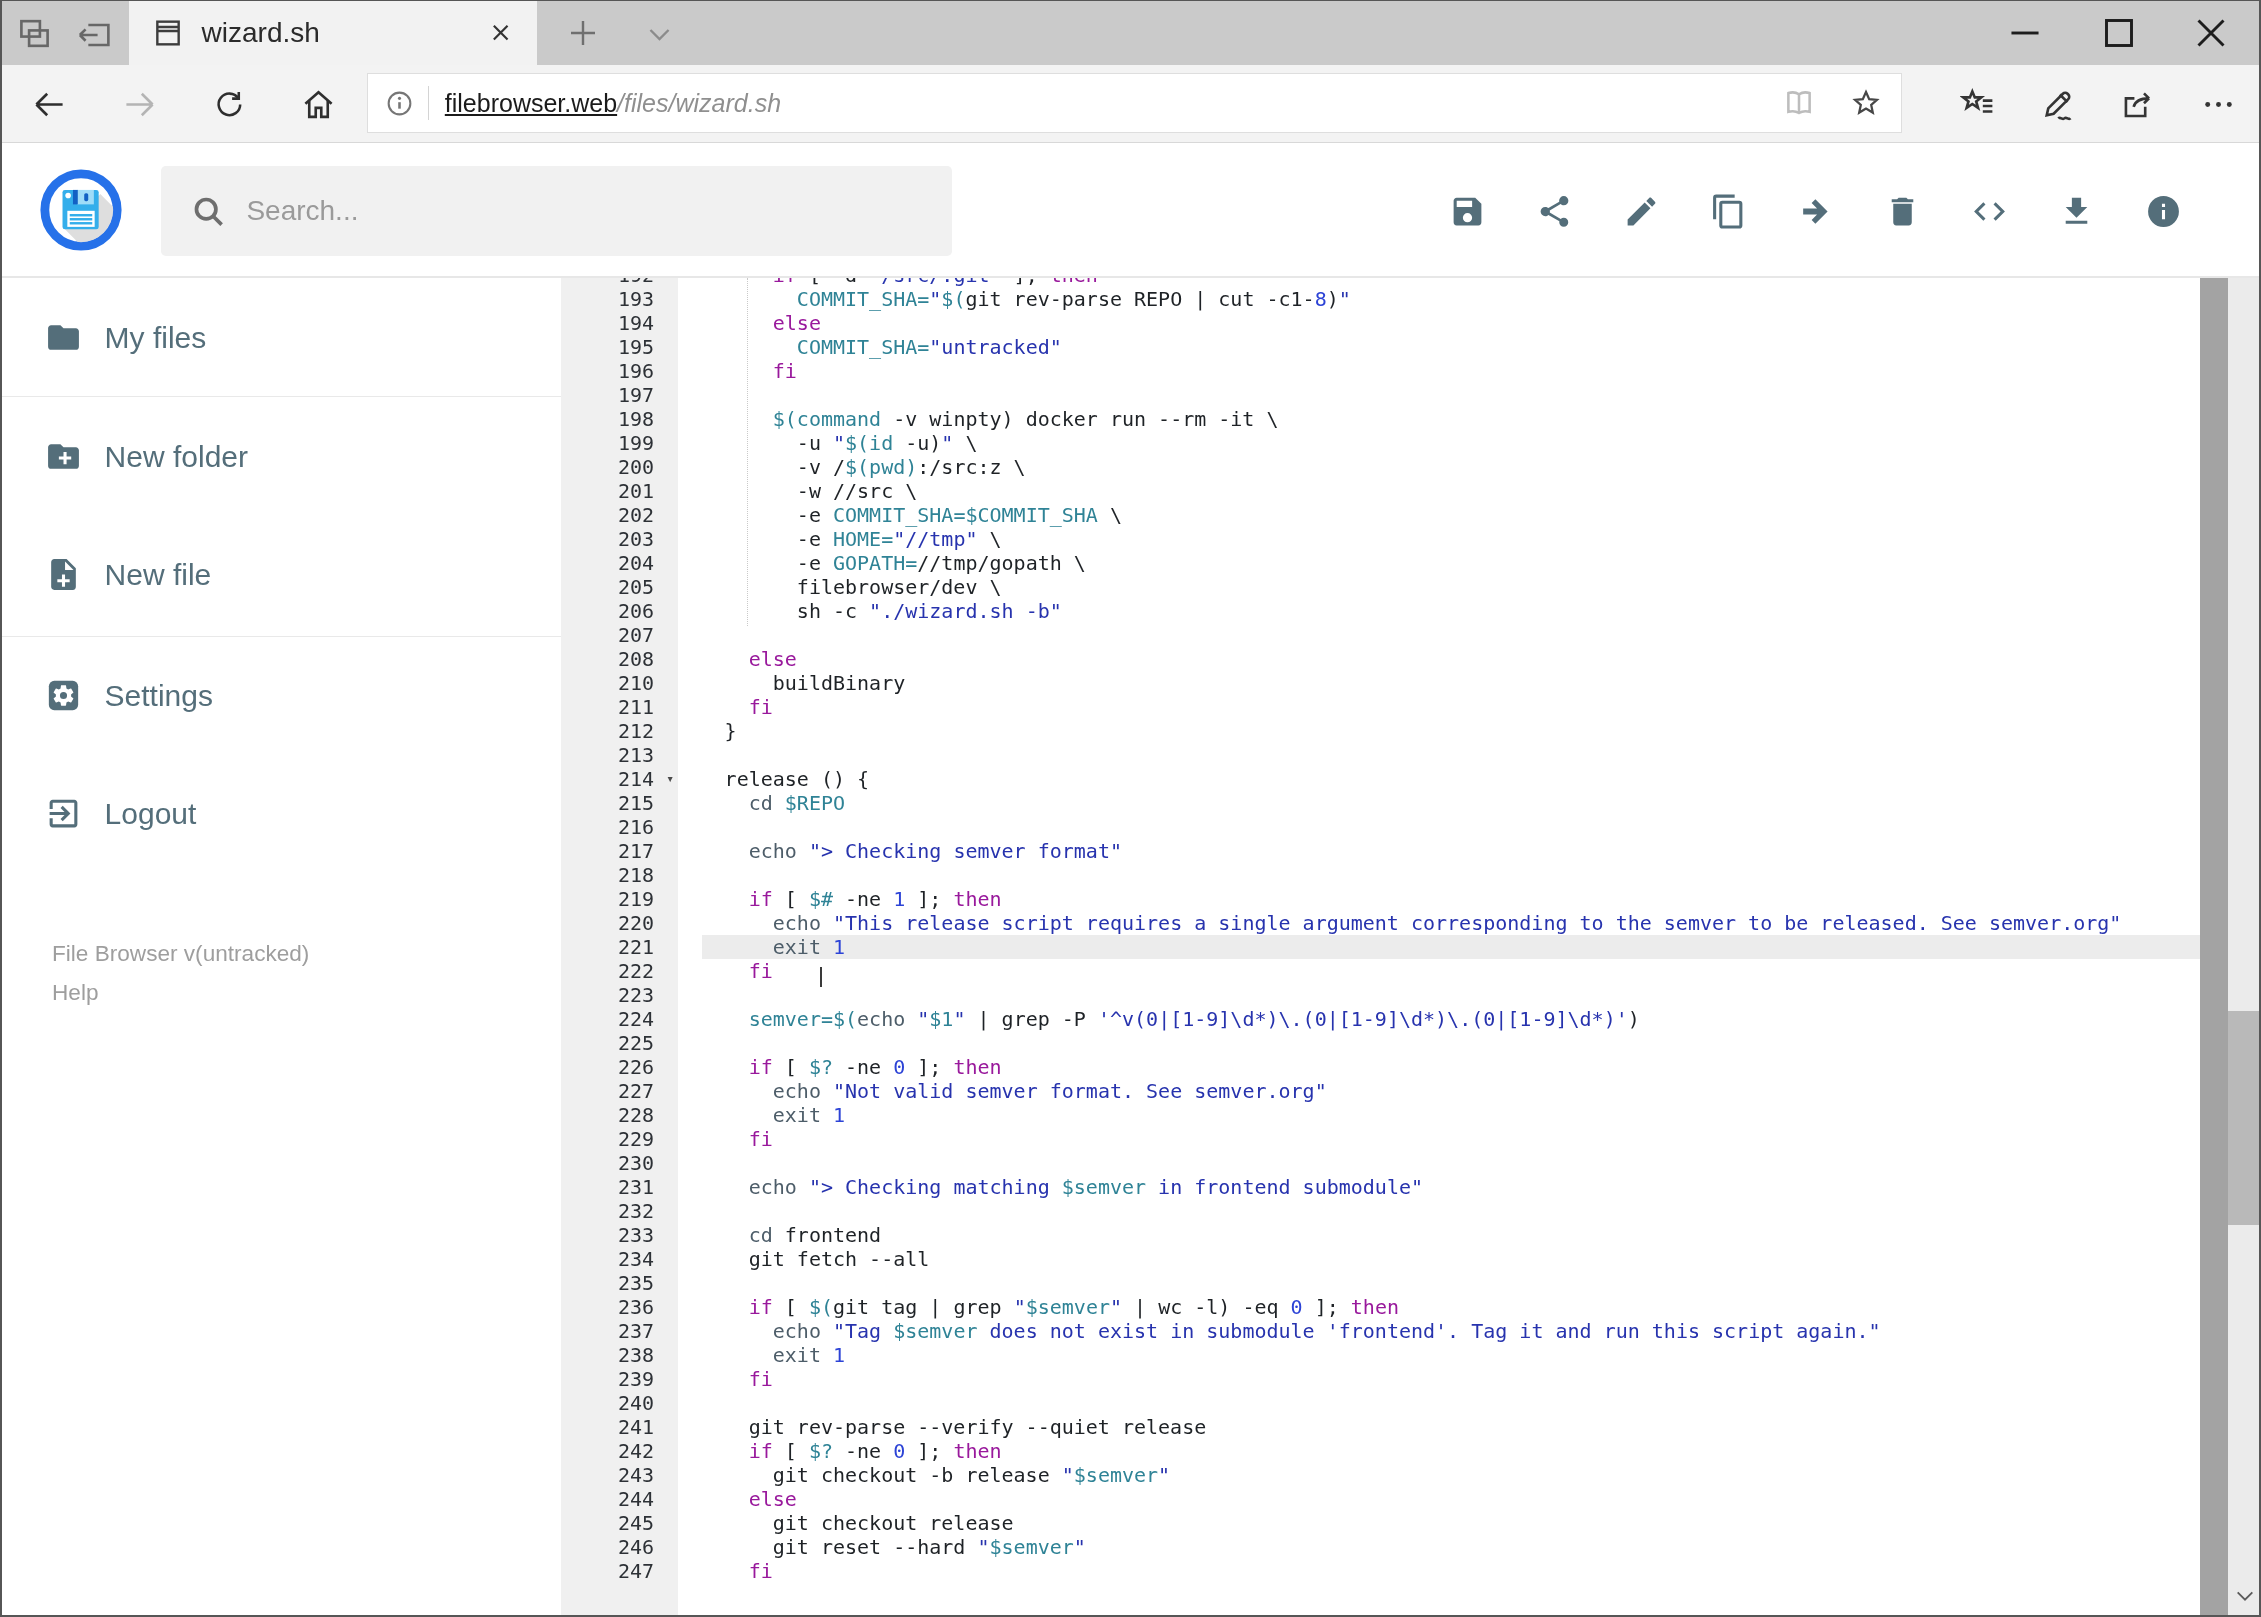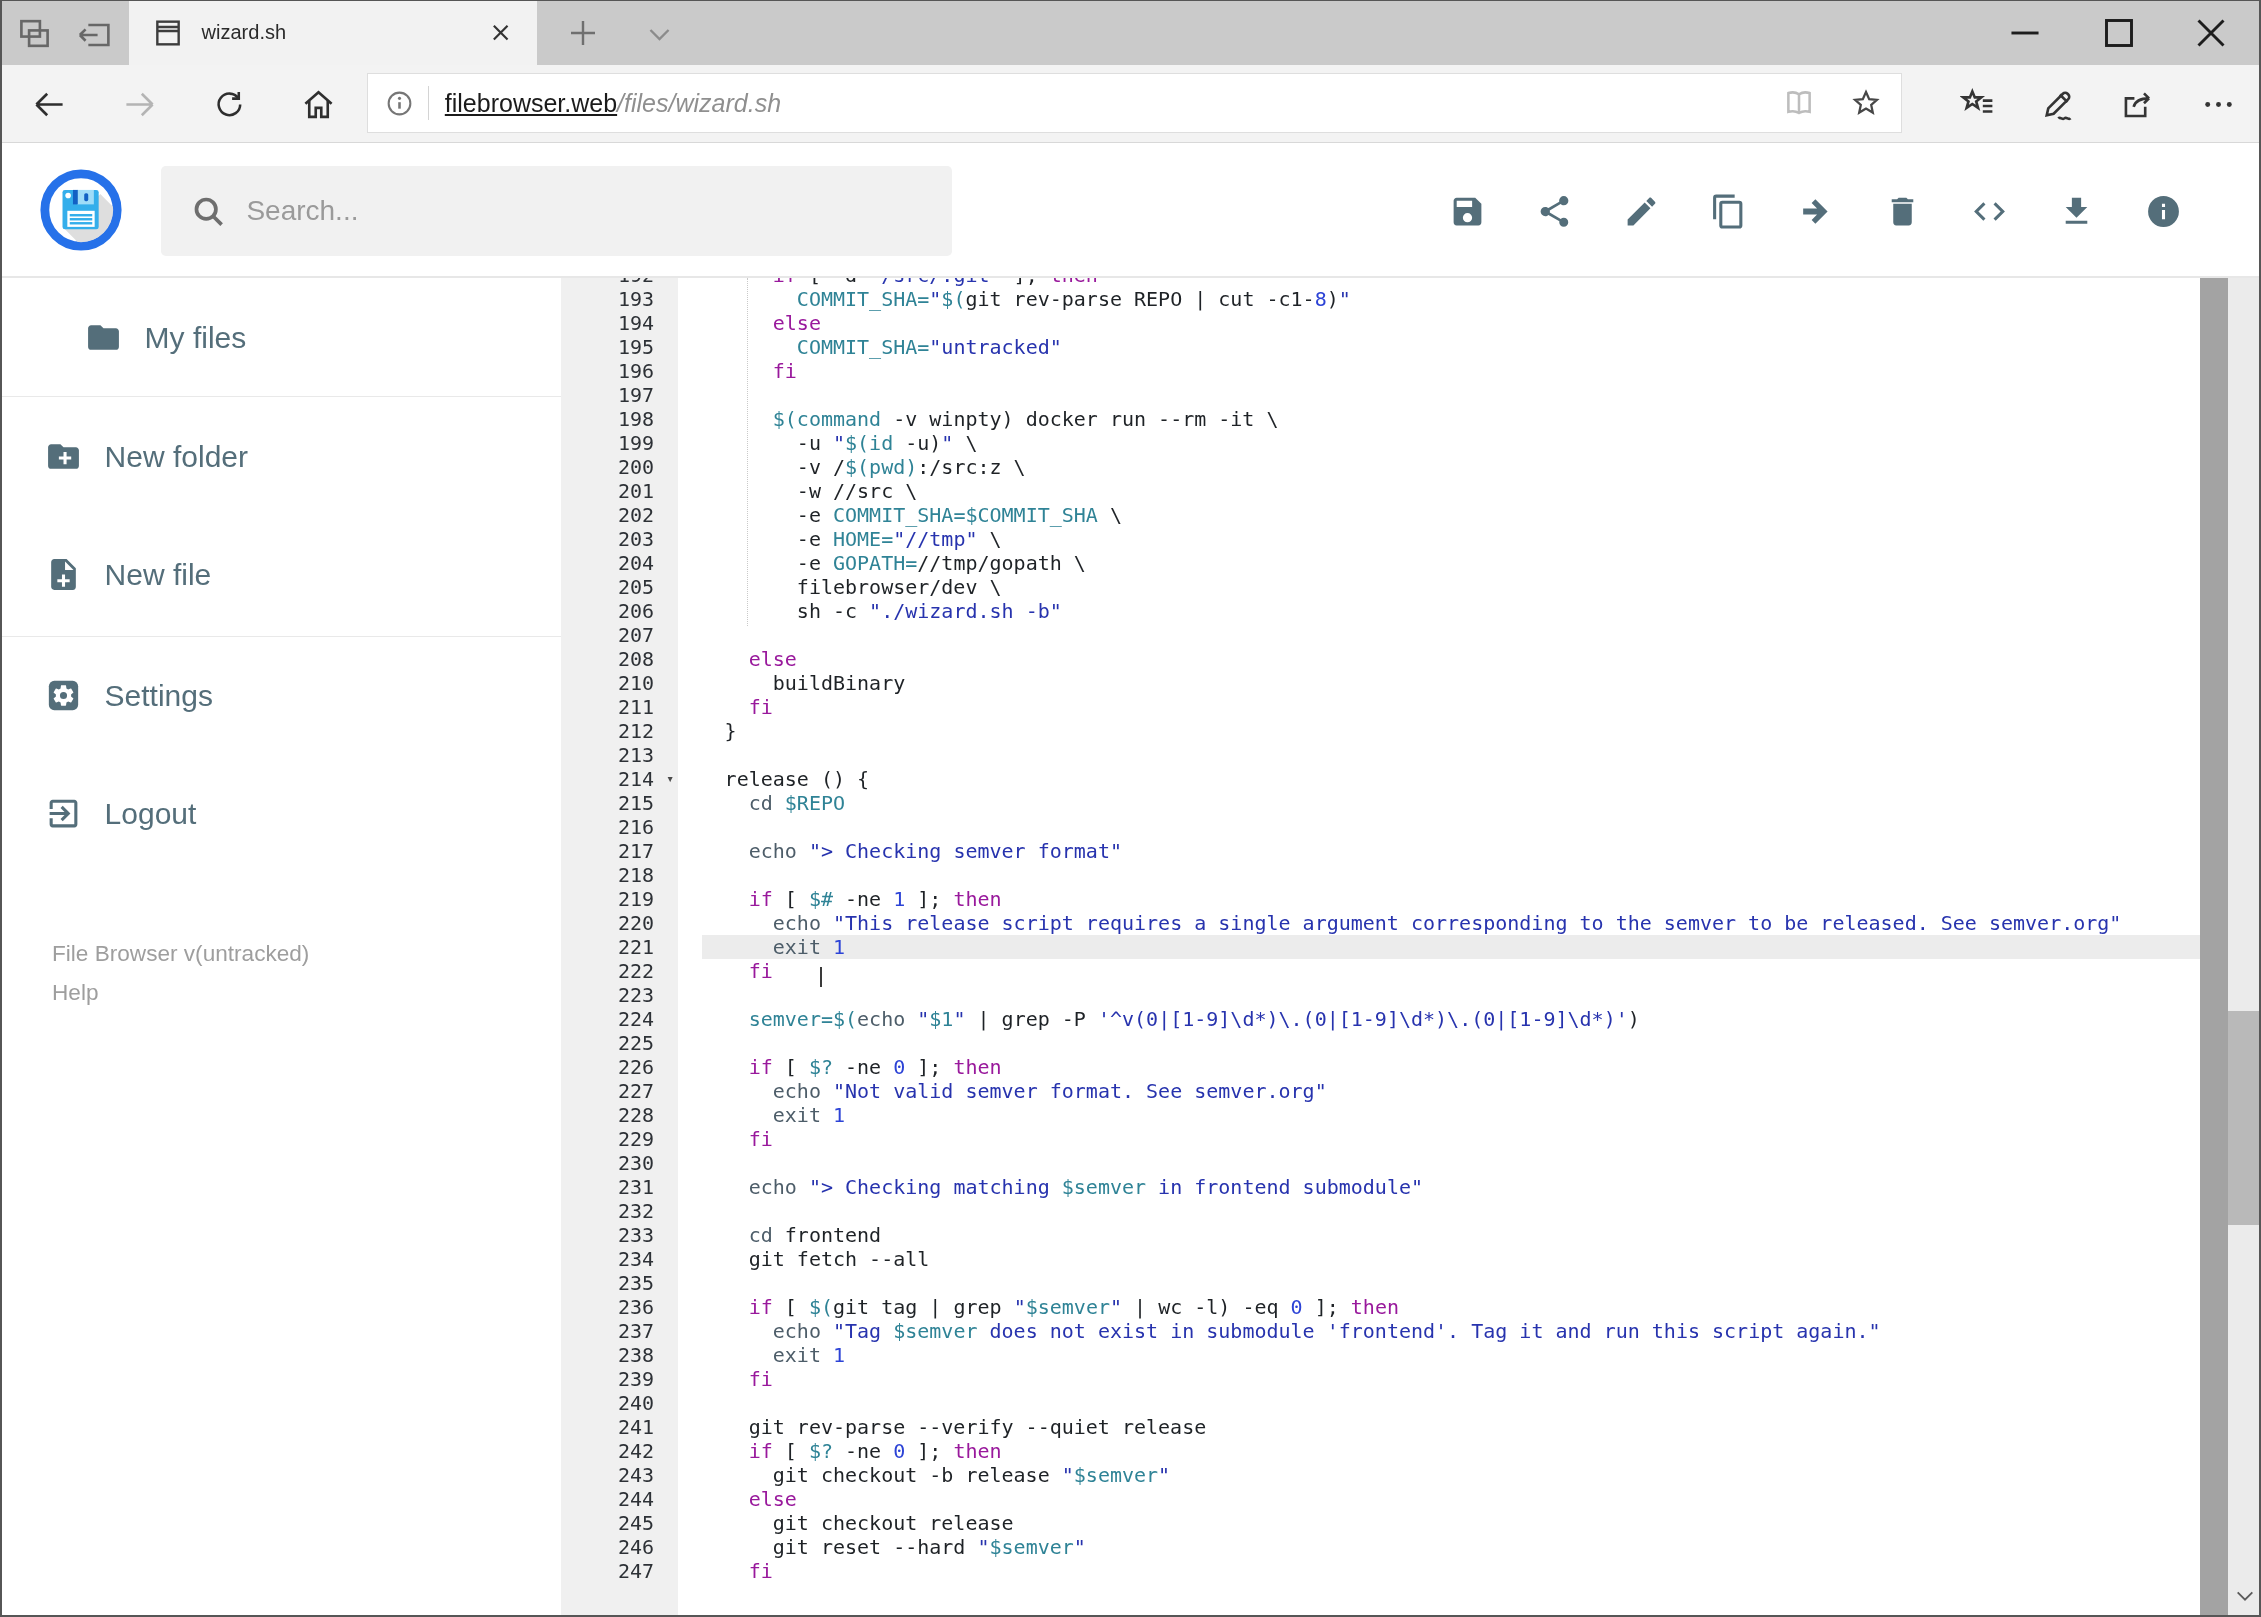--- a/index.html
+++ b/index.html
@@ -8,21 +8,21 @@
   .screen { position:absolute; inset:0; }
   .frame { position:absolute; inset:0; border:2.4px solid #565656; border-top-width:1.6px;
            pointer-events:none; z-index:99; }
 
   
   .titlebar { position:absolute; left:0; top:0; width:2261px; height:65px; background:#cacaca; }
   .tb-icon { position:absolute; top:14.5px; width:37px; height:37px; color:#676767; cursor:pointer; }
   .tab { position:absolute; left:129px; top:0; width:408px; height:65px; background:#f2f2f2;
          display:flex; align-items:center; cursor:pointer; }
   .tab .favicon { margin-left:22.6px; width:32px; height:32px; color:#3d3d3d; }
-  .tab .title { margin-left:18px; font-size:20px; color:#2b2b2b; flex:1; }
+  .tab .title { margin-left:18px; font-size:28px; color:#2b2b2b; flex:1; }
   .tab .close { width:27.4px; height:27.4px; margin-right:22.6px; color:#333; cursor:pointer; }
   .newtab { position:absolute; left:565px; top:15.3px; width:36px; height:36px; color:#6f6f6f; cursor:pointer; }
   .tablist { position:absolute; left:644px; top:19.4px; width:31px; height:31px; color:#8b8b8b; cursor:pointer; }
   .winctl { position:absolute; top:8px; width:50px; height:50px; color:#1d1d1d; cursor:pointer; }
 
   
   .navbar { position:absolute; left:0; top:65px; width:2261px; height:78px; background:#f3f3f3;
             border-bottom:1.6px solid #d8d8d8; }
   .nav-icon { position:absolute; top:21px; width:37px; height:37px; color:#2e2e2e; cursor:pointer; }
   .nav-icon.disabled { color:#b4b4b4; }
@@ -243,21 +243,21 @@
         </div>
     </div>
 
     <div class="sidebar" id="sidebar">
       <div class="side-div" style="top:118px"></div>
       <div class="side-div" style="top:358px"></div>
       <div class="side-footer">
         <div>File Browser v(untracked)</div>
         <div class="helplink">Help</div>
       </div>
-    <div class="side-item" style="top: 29px; padding-left: 40px;">
+    <div class="side-item" style="top: 29px;">
           <span class="sicon"><svg viewBox="0 0 24 24" fill="currentColor">
               <path d="M10,4H4C2.89,4 2,4.89 2,6V18A2,2 0 0,0 4,20H20A2,2 0 0,0 22,18V8C22,6.89 21.1,6 20,6H12L10,4Z"></path>
             </svg></span>
           <span class="slabel">My files</span>
         </div>
         <div class="side-item" style="top: 148px;">
           <span class="sicon"><svg viewBox="0 0 24 24" fill="currentColor">
               <path d="M10,4H4C2.89,4 2,4.89 2,6V18A2,2 0 0,0 4,20H20A2,2 0 0,0 22,18V8C22,6.89 21.1,6 20,6H12L10,4M14,9V12H17V14H14V17H12V14H9V12H12V9H14Z"></path>
             </svg></span>
           <span class="slabel">New folder</span>

